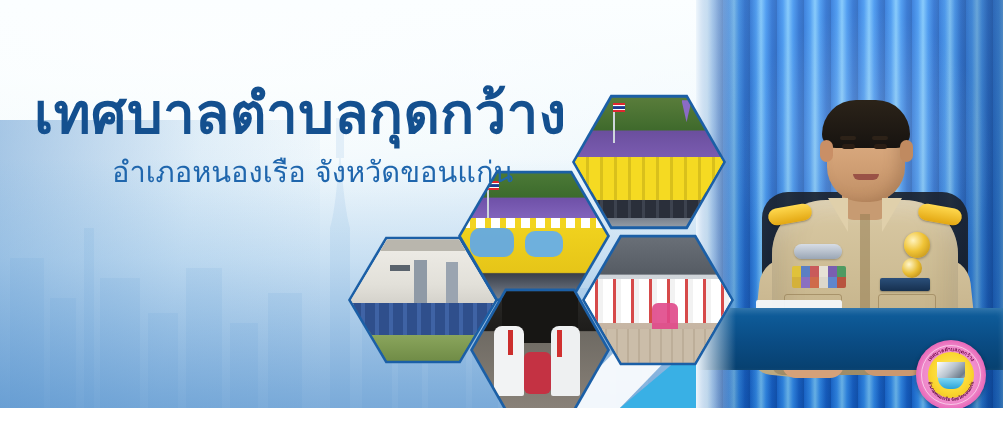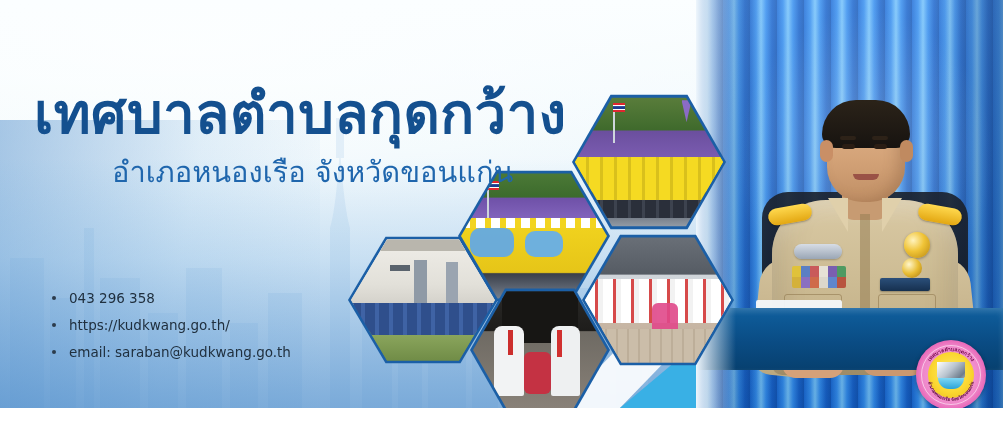--- a/index.html
+++ b/index.html
@@ -351,34 +351,20 @@
       <div class="redsash"></div>
           <div class="redsash2"></div>
           <div class="wheel"></div>
     </div>
       </div>
   </div>
 
   <div class="title">เทศบาลตำบลกุดกว้าง</div>
   <div class="subtitle">อำเภอหนองเรือ จังหวัดขอนแก่น</div>
 
-  <ul class="contact">
-    <li>
-      <span class="dot"></span>
-      <span>043 296 358</span>
-    </li>
-    <li>
-      <span class="dot"></span>
-      <span>https://kudkwang.go.th/</span>
-    </li>
-    <li>
-      <span class="dot"></span>
-      <span>email: saraban@kudkwang.go.th</span>
-    </li>
-  </ul>
 
   <div class="seal">
     <div class="ring"></div>
     <div class="core"></div>
     <div class="shield"></div>
     <div class="bowl"></div>
     <svg viewBox="0 0 70 70">
       <defs>
         <path id="arcTop" d="M 9 37 A 26 26 0 0 1 61 37"></path>
         <path id="arcBot" d="M 12 38 A 23 23 0 0 0 58 38"></path>

